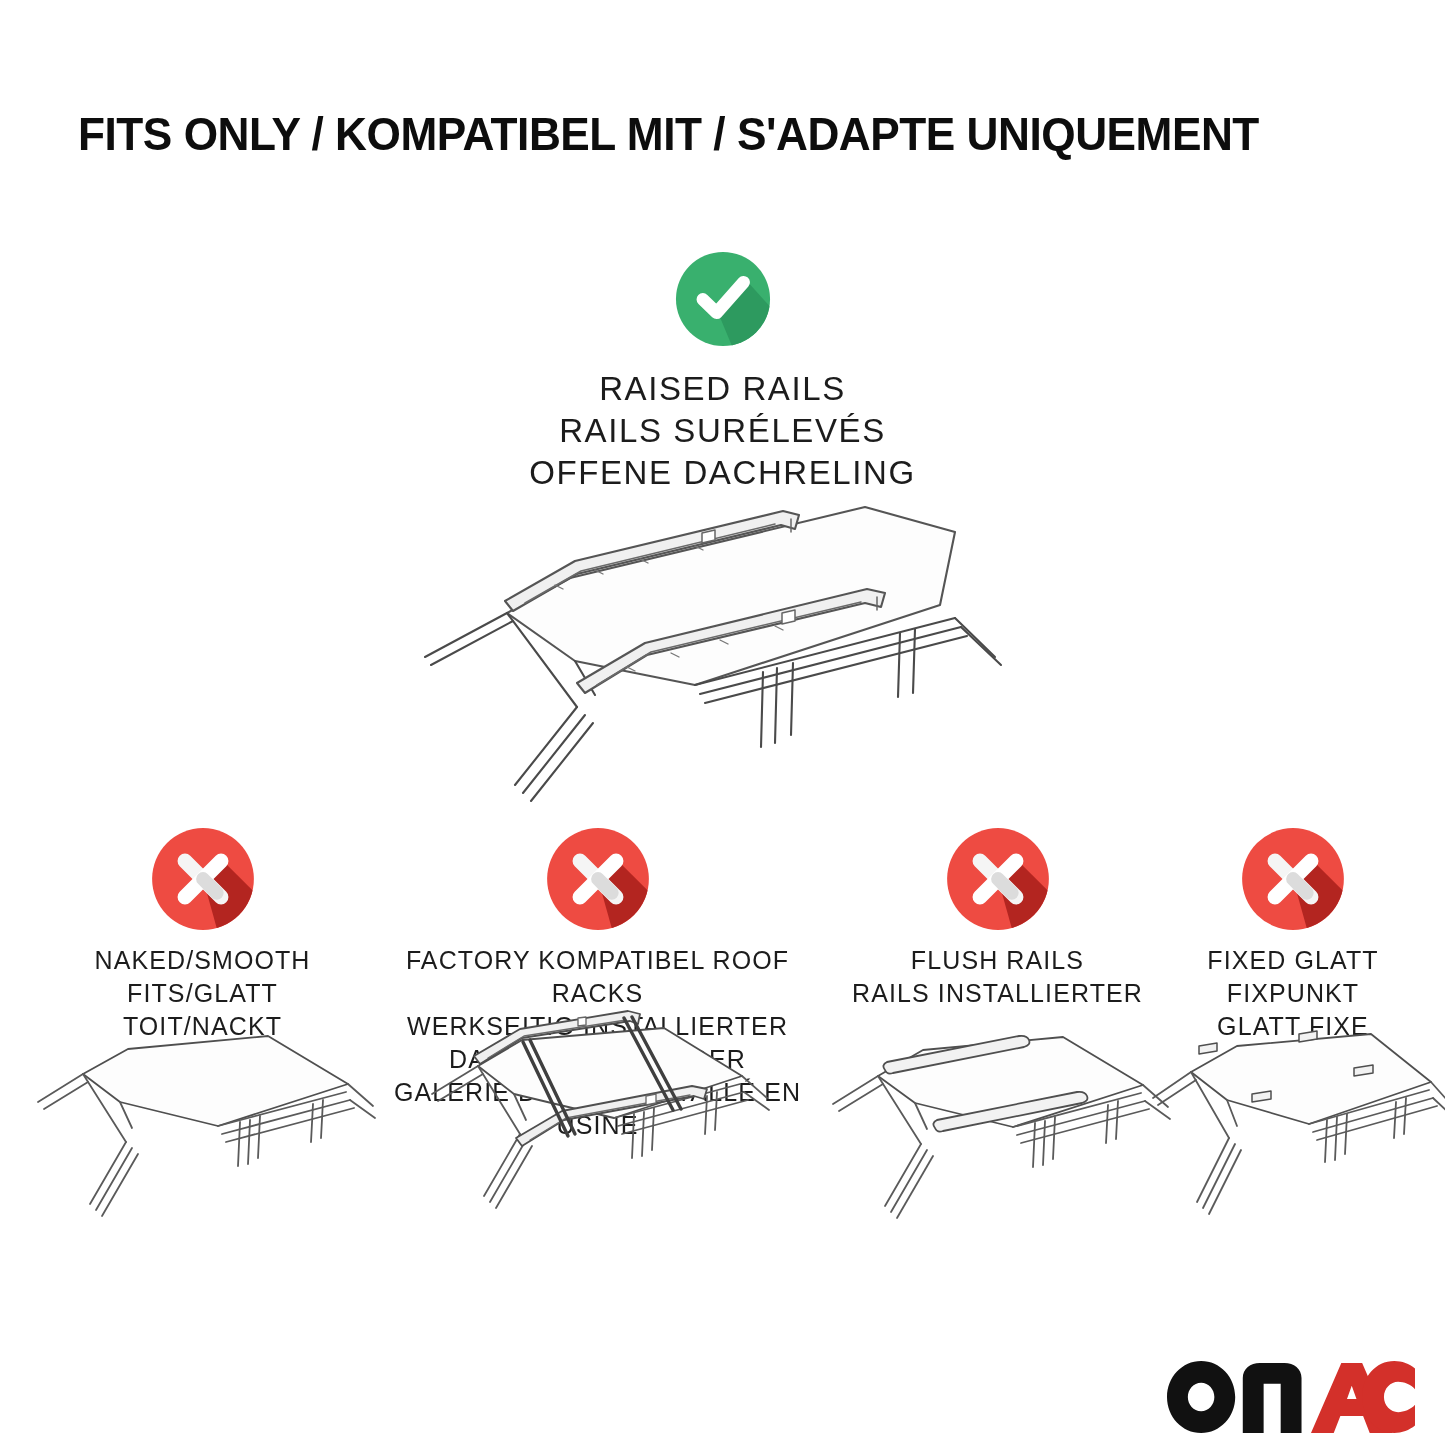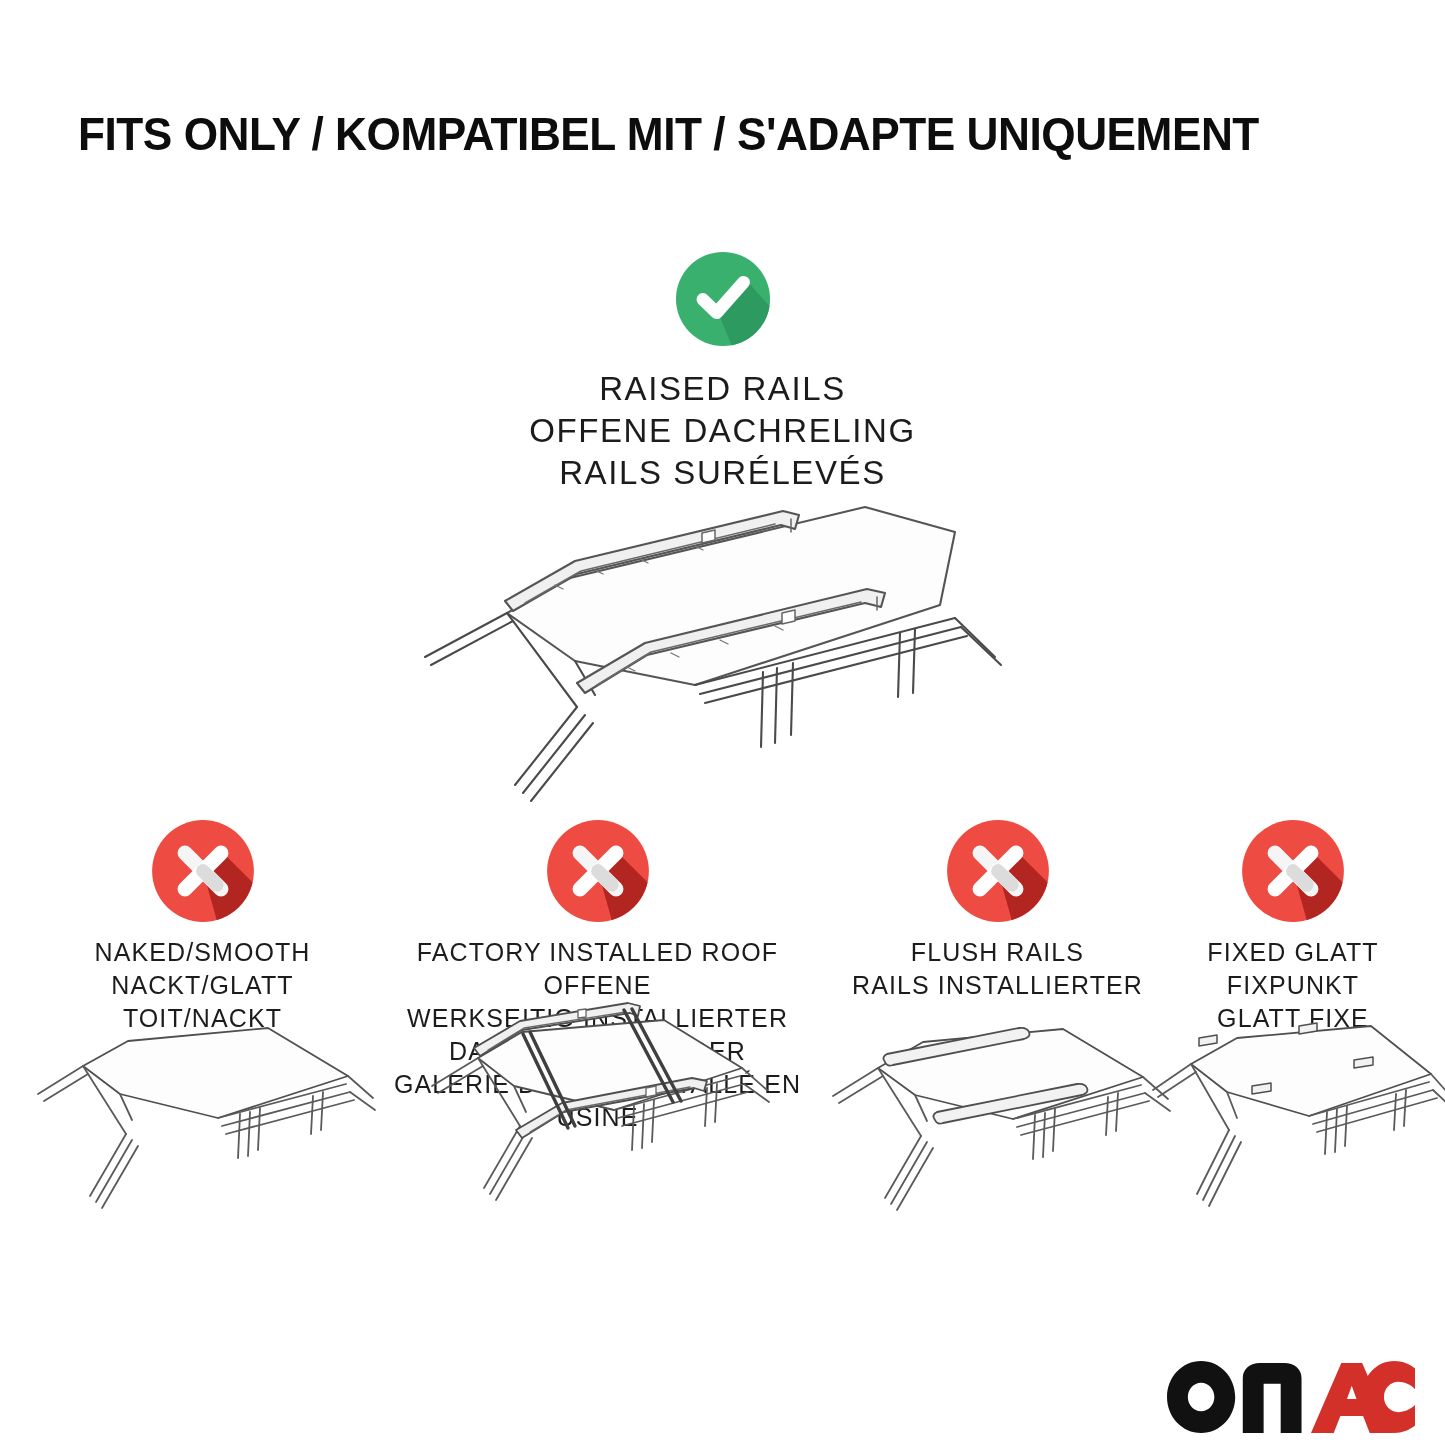--- a/index.html
+++ b/index.html
@@ -51,21 +51,21 @@
     position:absolute;
     left:395px; top:235px;
     width:665px;height:330px;
   }
 
   
   .cols{
     position:absolute;
     left:0; top:818px; width:1445px; height:470px;
   }
-  .col{position:absolute;top:0;}
+  .col{position:absolute;top:8px;}
   .col-ico{
     width:106px;height:106px;
     display:block;
     margin:0 auto;
   }
   .col-labels{
     margin-top:12px;
     text-align:center;
     font-size:25px;
     line-height:1.32;
@@ -114,22 +114,22 @@
       </defs>
       <circle cx="50" cy="50" r="48" fill="#39b06e"></circle>
       <g clip-path="url(#heroClip)">
         <path d="M45 64 L74 31 L100 60 L100 100 L60 100 Z" fill="#2d9a5f"></path>
       </g>
       <path d="M29.5 50.5 L43.5 64 L71 33" fill="none" stroke="#ffffff" stroke-width="13" stroke-linecap="round" stroke-linejoin="round"></path>
     </svg>
 
     <div class="hero-labels">
       <div>RAISED RAILS</div>
+      <div>RAILS SURÉLEVÉS</div>
       <div>OFFENE DACHRELING</div>
-      <div>RAILS SURÉLEVÉS</div>
     </div>
 
     <svg class="hero-art" viewBox="0 0 665 330">
       <g fill="none" stroke="#4a4a4a" stroke-width="2.1" stroke-linecap="round" stroke-linejoin="round">
 
         <path d="M112 128 L175 93 L470 22 L560 47 L545 120 L300 200 L180 176 Z" fill="#fdfdfd" stroke="#555"></path>
 
         <path d="M112 128 L30 172"></path>
         <path d="M118 136 L36 180"></path>
         <path d="M112 128 L182 222"></path>
@@ -186,21 +186,21 @@
         <circle cx="50" cy="50" r="48" fill="#ee4b42"></circle>
         <g clip-path="url(#xc1)">
           <path d="M50 50 L68 32 L100 64 L100 100 L64 100 Z" fill="#b32520"></path>
         </g>
         <path d="M33 33 L67 67" stroke="#f5f5f5" stroke-width="14" stroke-linecap="round"></path>
         <path d="M67 33 L33 67" stroke="#ffffff" stroke-width="14" stroke-linecap="round"></path>
         <path d="M50 50 L63 63" stroke="#dcdcdc" stroke-width="13" stroke-linecap="round"></path>
       </svg>
       <div class="col-labels">
         <div>NAKED/SMOOTH</div>
-        <div>NACKT/GLATT</div>
+        <div>FITS/GLATT</div>
         <div>TOIT/NACKT</div>
       </div>
       <svg class="col-art" viewBox="0 0 350 230">
         <g fill="none" stroke="#5a5a5a" stroke-width="1.8" stroke-linecap="round" stroke-linejoin="round">
           <path d="M55 60 L100 35 L240 22 L320 70 L190 112 L92 88 Z" fill="#fdfdfd" stroke="#4f4f4f"></path>
           <path d="M55 60 L10 88"></path>
           <path d="M60 68 L16 95"></path>
           <path d="M55 60 L98 128"></path>
           <path d="M92 88 L104 114"></path>
           <path d="M190 112 L318 78"></path>
@@ -229,21 +229,21 @@
           </defs>
         <circle cx="50" cy="50" r="48" fill="#ee4b42"></circle>
         <g clip-path="url(#xc2)">
           <path d="M50 50 L68 32 L100 64 L100 100 L64 100 Z" fill="#b32520"></path>
         </g>
         <path d="M33 33 L67 67" stroke="#f5f5f5" stroke-width="14" stroke-linecap="round"></path>
         <path d="M67 33 L33 67" stroke="#ffffff" stroke-width="14" stroke-linecap="round"></path>
         <path d="M50 50 L63 63" stroke="#dcdcdc" stroke-width="13" stroke-linecap="round"></path>
       </svg>
       <div class="col-labels">
-        <div>FACTORY INSTALLED ROOF OFFENE</div>
+        <div>FACTORY KOMPATIBEL ROOF RACKS</div>
         <div>WERKSEITIG INSTALLIERTER</div>
         <div>DACHGEPÄCKTRÄGER</div>
         <div>GALERIE DE TOIT INSTALLÉ EN USINE</div>
       </div>
       <svg class="col-art" viewBox="0 0 360 240">
         <g fill="none" stroke="#5a5a5a" stroke-width="1.8" stroke-linecap="round" stroke-linejoin="round">
           <path d="M60 62 L104 36 L246 24 L324 72 L196 114 L96 90 Z" fill="#fdfdfd" stroke="#4f4f4f"></path>
           <path d="M60 62 L14 90"></path>
           <path d="M65 70 L20 97"></path>
           <path d="M60 62 L102 130"></path>

